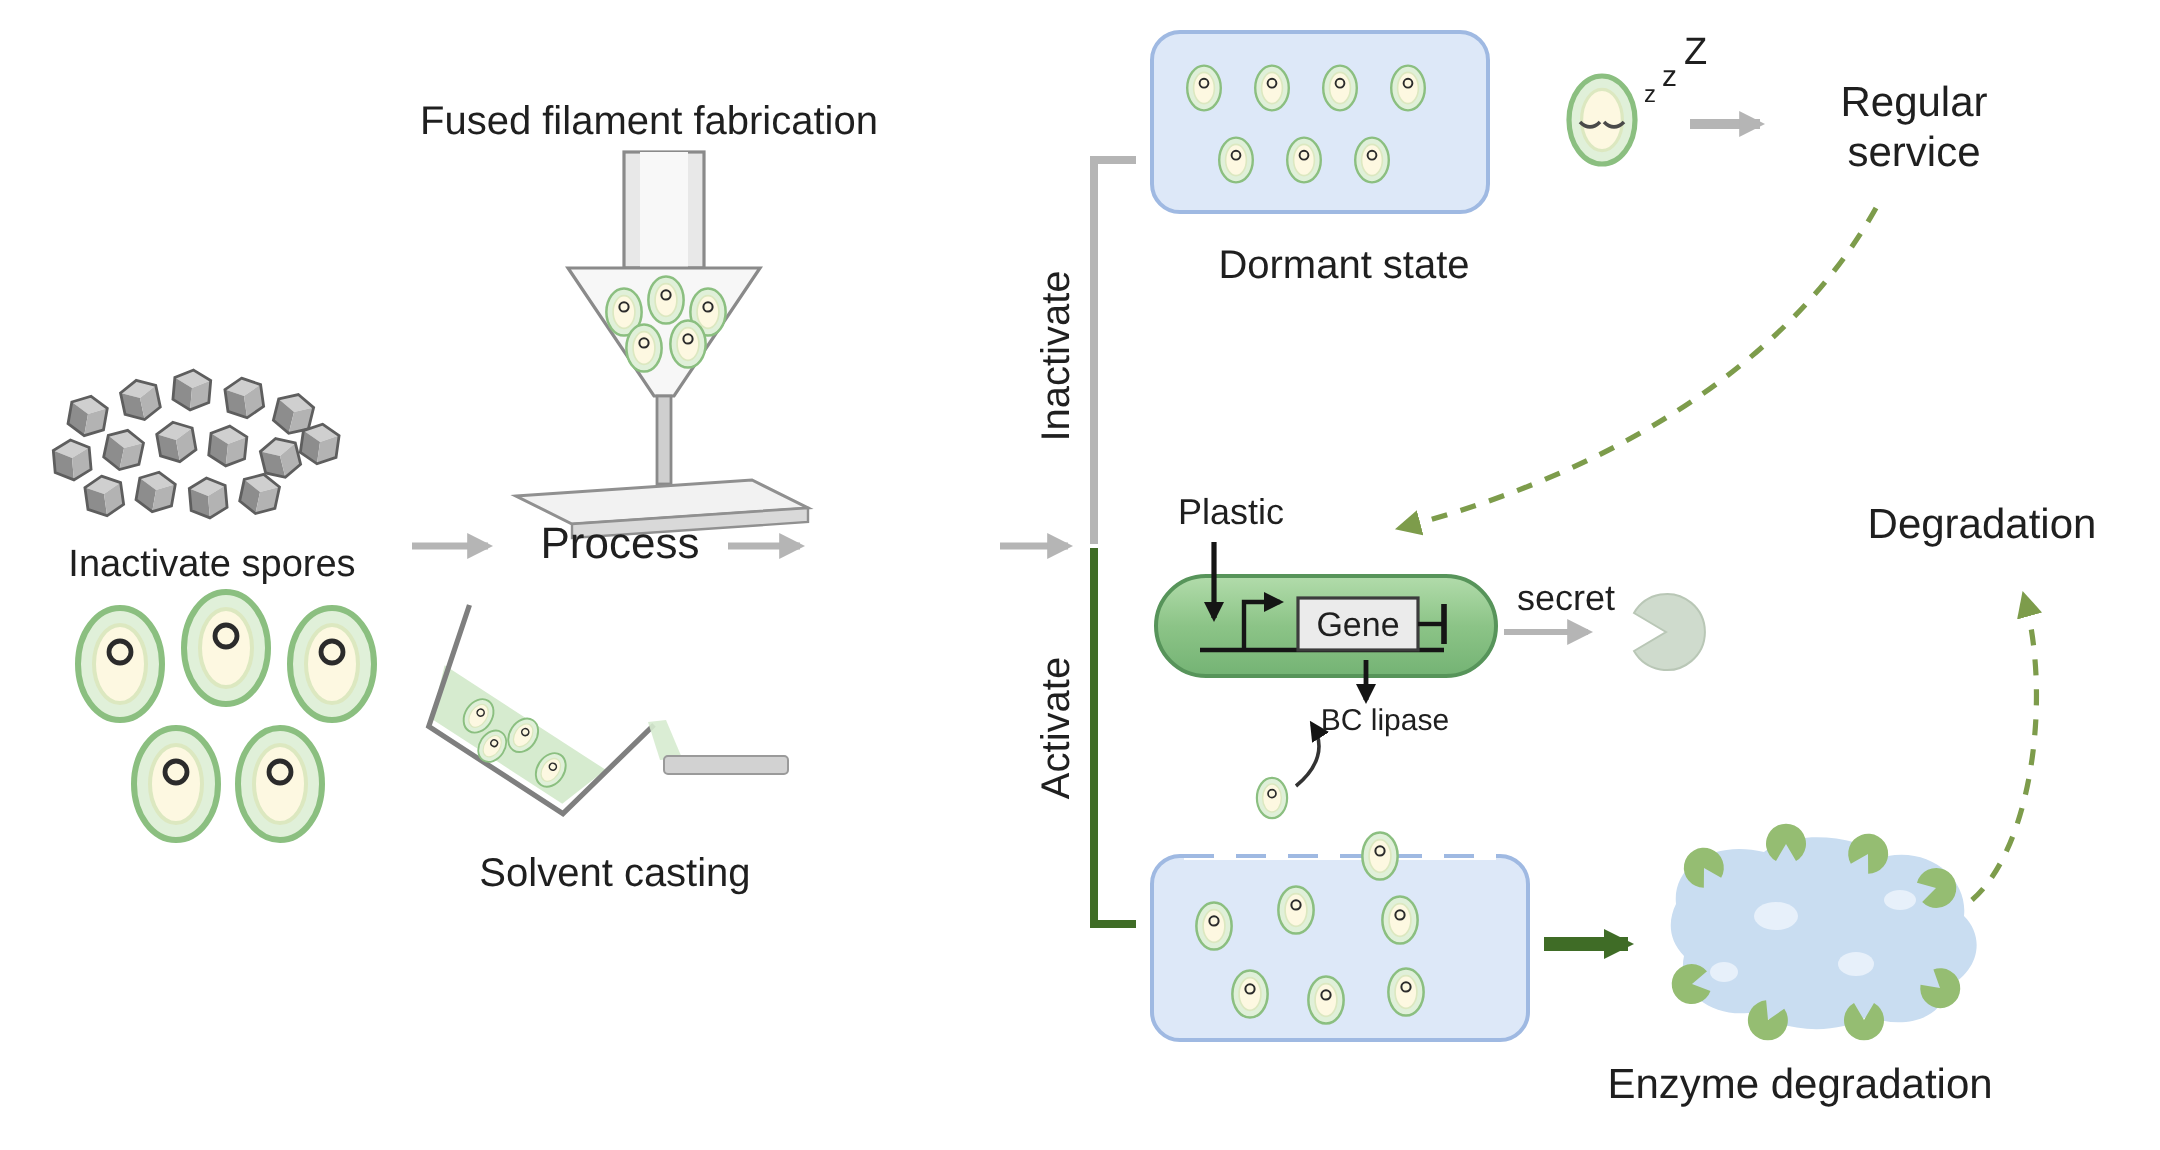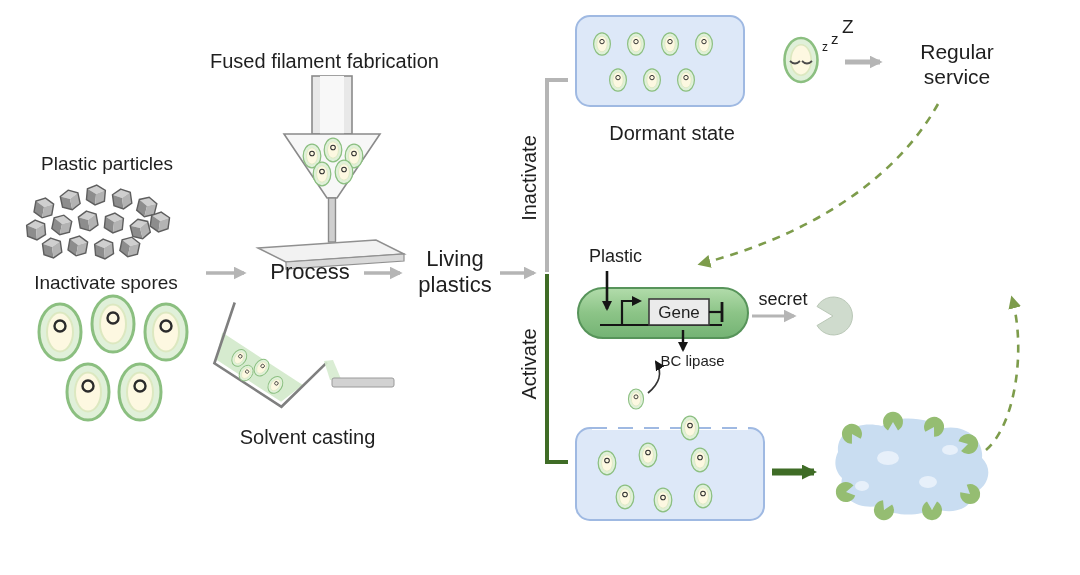--- a/index.html
+++ b/index.html
@@ -179,29 +179,29 @@
       <use href="#pac" transform="translate(970,494) rotate(40)"></use>
       <use href="#pac" transform="translate(932,510) rotate(90)"></use>
       <use href="#pac" transform="translate(884,510) rotate(115)"></use>
       <use href="#pac" transform="translate(846,492) rotate(170)"></use>
     </g>
 
     <path d="M938,104 C892,186 800,238 700,264" fill="none" stroke="#7d9c4b" stroke-width="2.6" stroke-dasharray="8 7" marker-end="url(#m-olive)"></path>
     <path d="M986,450 C1016,424 1026,348 1012,298" fill="none" stroke="#7d9c4b" stroke-width="2.6" stroke-dasharray="8 7" marker-end="url(#m-olive)"></path>
   </svg>
 
-  <div class="lbl" style="left:22px;top:153px;width:170px;font-size:19px;">Plastic particles</div>
   <div class="lbl" style="left:10px;top:272px;width:192px;font-size:19px;">Inactivate spores</div>
   <div class="lbl" style="left:192px;top:50px;width:265px;font-size:20px;">Fused filament fabrication</div>
   <div class="lbl" style="left:255px;top:259px;width:110px;font-size:22px;">Process</div>
   <div class="lbl" style="left:215px;top:426px;width:185px;font-size:20px;">Solvent casting</div>
-  <div class="lbl" style="left:403px;top:246px;width:104px;font-size:22px;">Living plastics</div>
   <div class="rot" style="left:529px;top:178px;font-size:20px;">Inactivate</div>
   <div class="rot" style="left:529px;top:364px;font-size:20px;">Activate</div>
   <div class="lbl" style="left:592px;top:122px;width:160px;font-size:20px;">Dormant state</div>
   <span class="zz" style="left:822px;top:40px;font-size:12px;">z</span>
   <span class="zz" style="left:831px;top:30px;font-size:15px;">z</span>
   <span class="zz" style="left:842px;top:16px;font-size:19px;">Z</span>
   <div class="lbl" style="left:893px;top:40px;width:128px;font-size:21px;">Regular service</div>
   <div class="lbl" style="left:578px;top:246px;width:75px;font-size:18px;">Plastic</div>
   <div class="lbl" style="left:752px;top:289px;width:62px;font-size:18px;text-align:center;">secret</div>
   <div class="lbl" style="left:645px;top:352px;width:95px;font-size:15px;">BC lipase</div>
+  <div class="lbl" style="left:926px;top:251px;width:130px;font-size:21px;">Degradation</div>
+  <div class="lbl" style="left:790px;top:531px;width:220px;font-size:21px;">Enzyme degradation</div>
 </div>
 
 </body></html>

